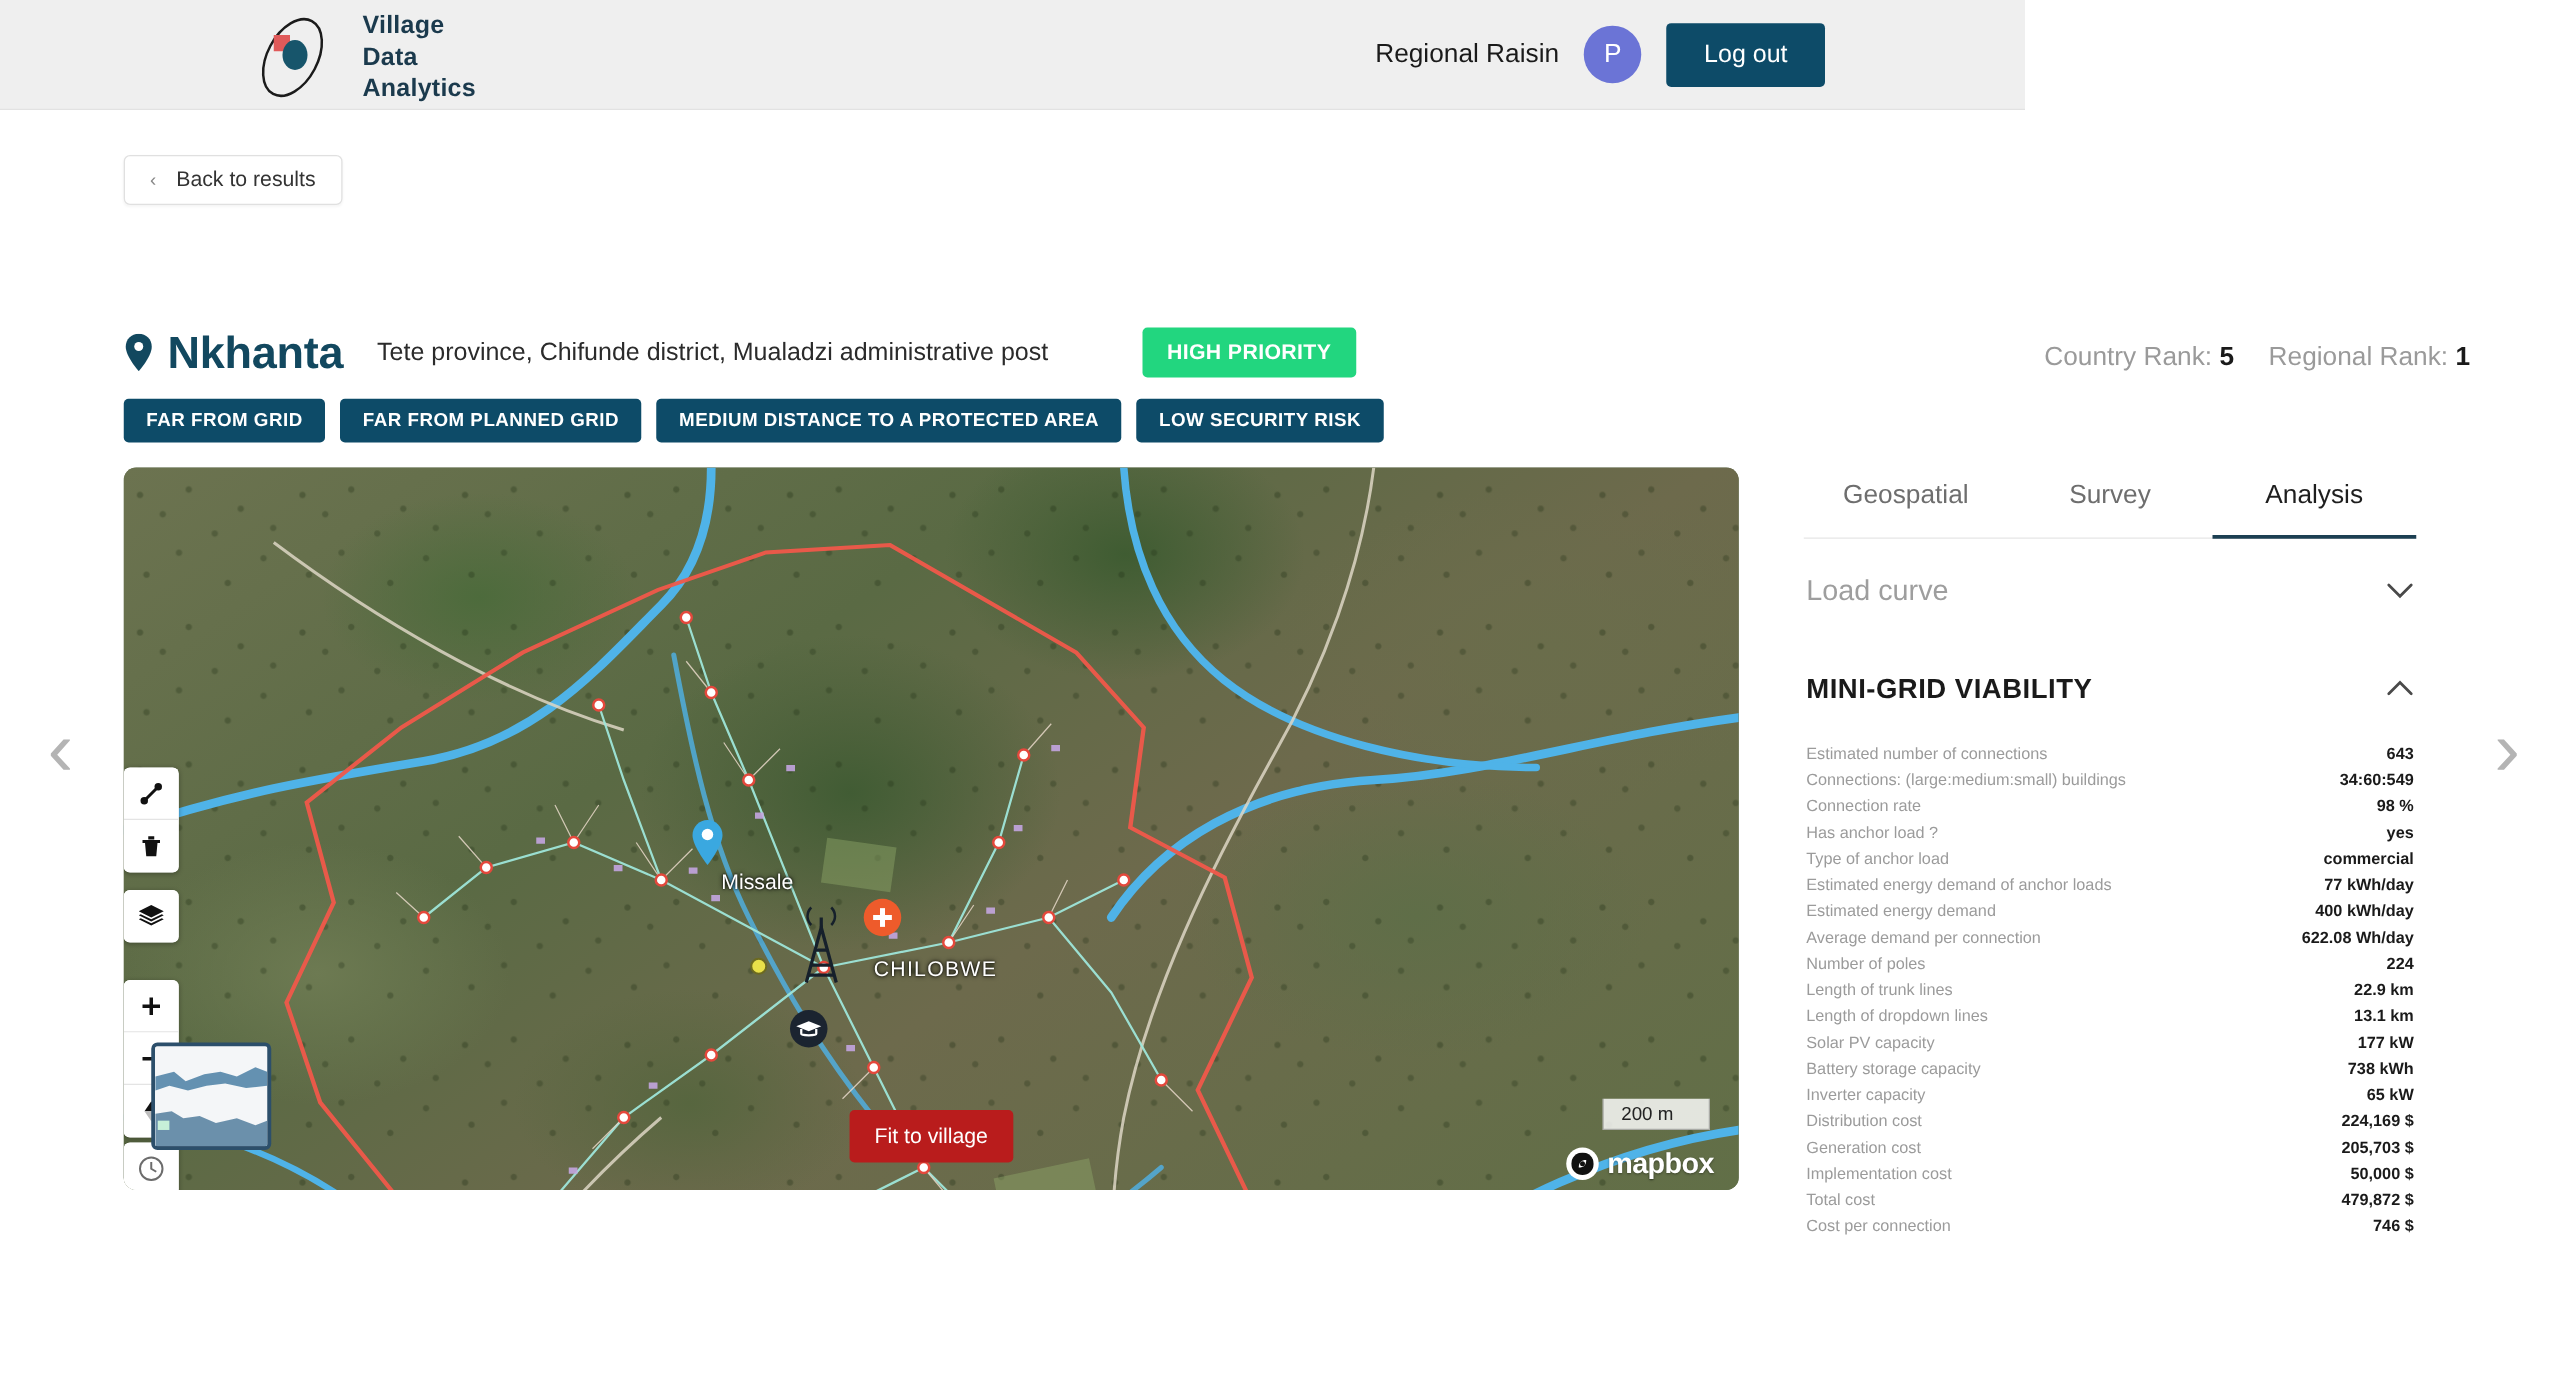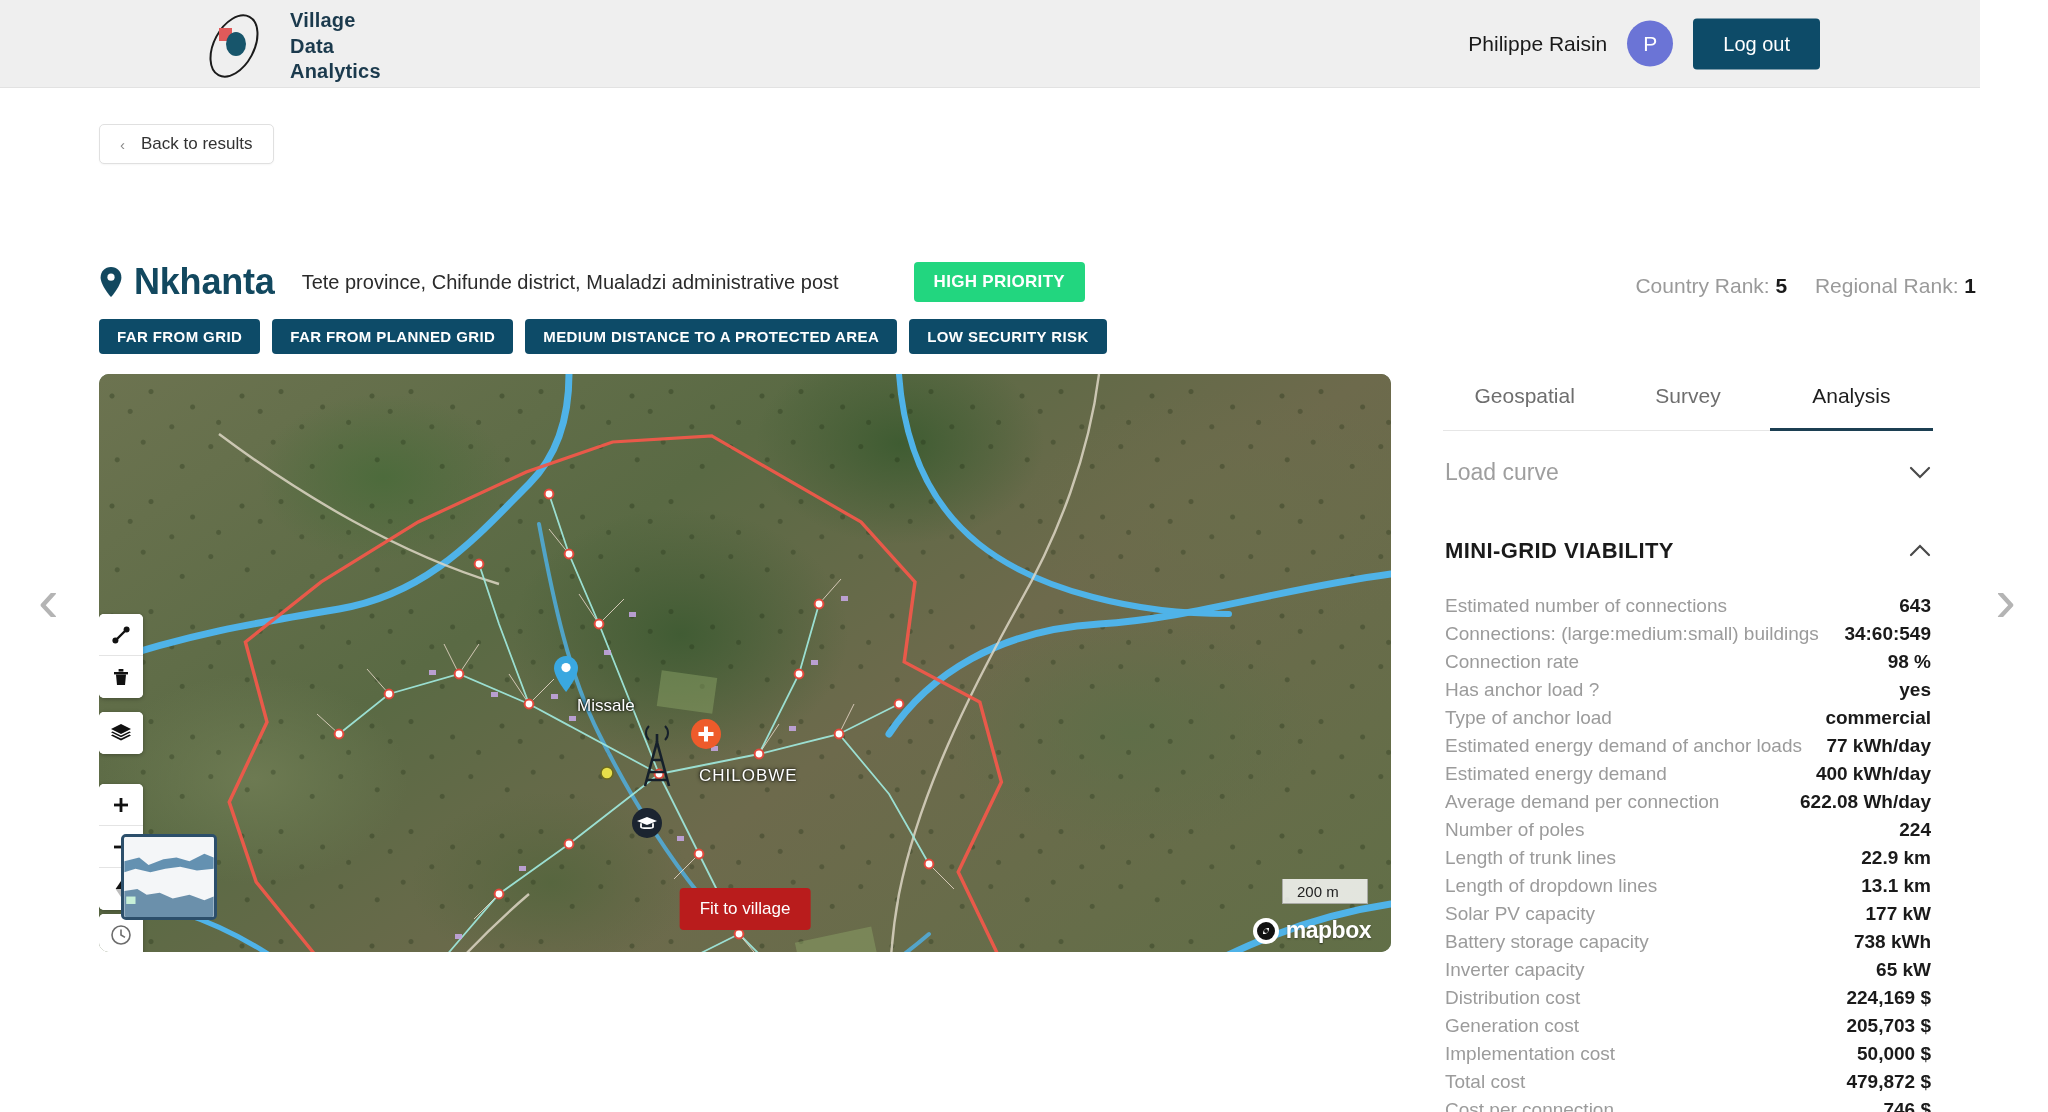--- a/index.html
+++ b/index.html
@@ -6,21 +6,21 @@
   html, body {
     width: 2048px; height: 1112px;
     font-family: "Liberation Sans", sans-serif;
     background: #ffffff;
     overflow: hidden;
   }
 
   
   .header {
     position: absolute; top: 0; left: 0;
-    width: 1980px; height: 88px;
+    width: 1620px; height: 88px;
     background: #efefef;
     border-bottom: 1px solid #e2e2e2;
   }
   .header-inner {
     position: relative; width: 100%; height: 100%;
   }
   .logo-wrap {
     position: absolute; left: 192px; top: 8px;
     display: flex; align-items: center; gap: 14px;
   }
@@ -221,21 +221,21 @@
   }
   .accordion-title { font-size: 23px; color: #9e9e9e; }
   .accordion.open .accordion-title {
     color: #1a1a1a; font-size: 22px; font-weight: 700; letter-spacing: .4px;
   }
   .chev { color: #4a4a4a; display: flex; align-items: center; }
 
   .kv-list { padding-top: 4px; }
   .kv-row {
     display: flex; justify-content: space-between; align-items: baseline;
-    padding: 3px 2px; font-size: 19px; gap: 12px;
+    padding: 3px 2px; font-size: 13px; gap: 12px;
   }
   .kv-key { color: #9b9b9b; white-space: nowrap; }
   .kv-val { color: #1a1a1a; font-weight: 700; white-space: nowrap; }
 </style>
 </head>
 <body>
 
 <div class="header">
   <div class="header-inner">
     <div class="logo-wrap">
@@ -247,21 +247,21 @@
         </svg>
       </span>
       <span class="logo-text">
         <div>Village</div>
         <div>Data</div>
         <div>Analytics</div>
       </span>
     </div>
 
     <div class="user-area">
-      <span class="user-name">Philippe Raisin</span>
+      <span class="user-name">Regional Raisin</span>
       <span class="avatar">P</span>
       <button class="logout-btn">Log out</button>
     </div>
   </div>
 </div>
 
 <div class="page">
 
   <button class="back-btn">
     <span class="back-chevron">‹</span>

